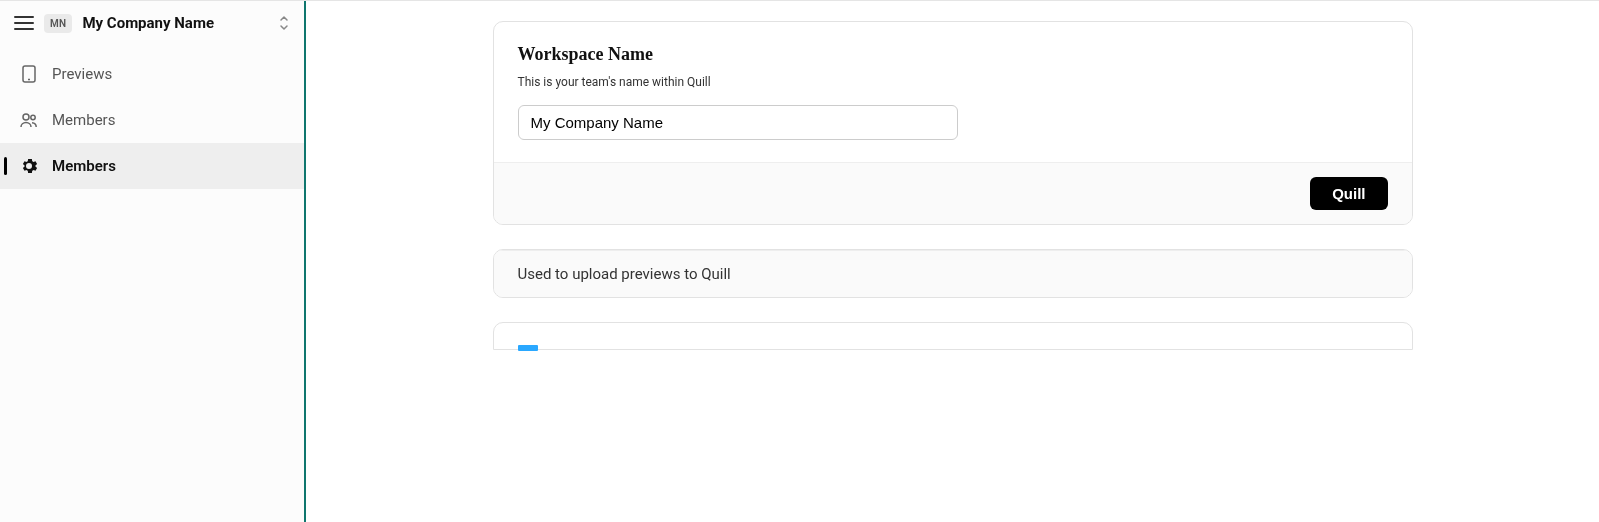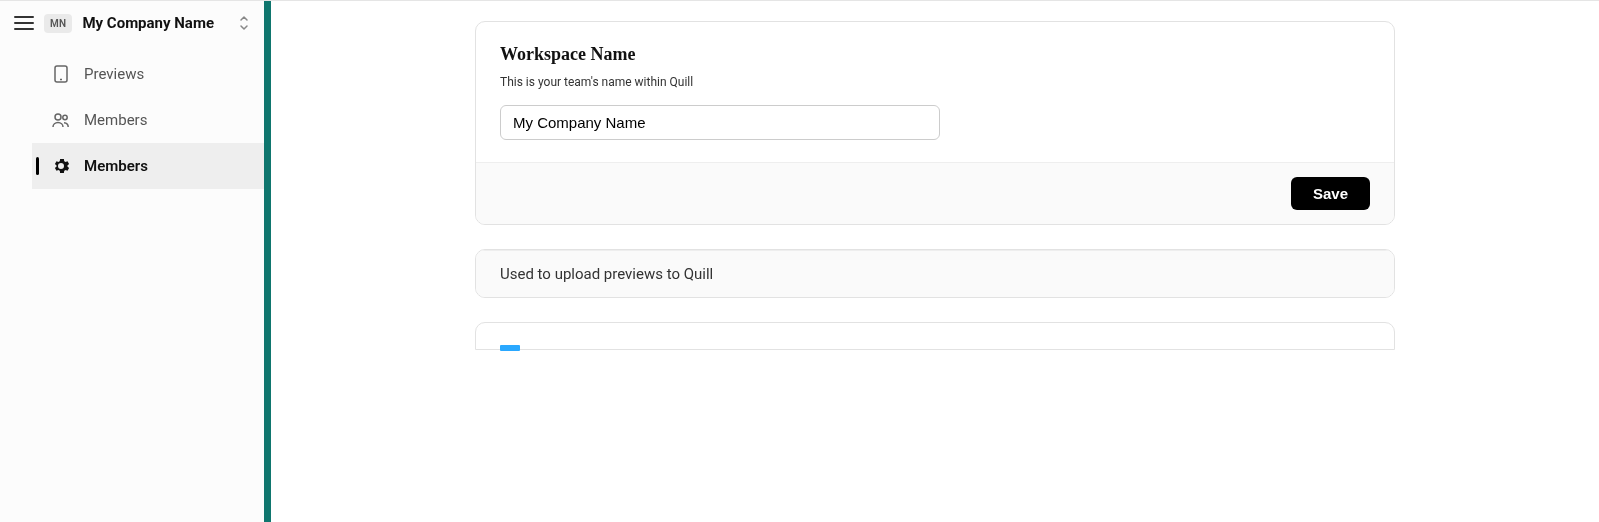--- a/index.html
+++ b/index.html
@@ -18,22 +18,22 @@
       position: relative;
     }
     .app {
       display: flex;
       width: 100%;
       height: 100%;
       border-top: 1px solid #e5e5e5;
     }
     
     .sidebar {
-      width: 271px;
-      border-right: 7px solid #0f766e;
+      width: 306px;
+      border-right: 2px solid #0f766e;
       background: #fcfcfc;
       display: flex;
       flex-direction: column;
     }
     .sidebar-header {
       display: flex;
       align-items: center;
       padding: 12px 14px;
       gap: 10px;
     }
@@ -67,21 +67,20 @@
       flex: 1;
     }
     .updown {
       color: #888;
       cursor: pointer;
       display: flex;
       align-items: center;
     }
     .nav {
       margin-top: 6px;
-      padding-left: 32px;
     }
     .nav-item {
       display: flex;
       align-items: center;
       gap: 14px;
       padding: 14px 20px;
       color: #555;
       cursor: pointer;
       font-size: 15px;
       position: relative;
@@ -292,21 +291,21 @@
   <main class="main">
     <div class="content">
 
       <section class="card">
         <div class="card-body">
           <h2 class="card-title">Workspace Name</h2>
           <p class="card-desc">This is your team's name within Quill</p>
           <input type="text" class="input-text" value="My Company Name" style="">
         </div>
         <div class="card-footer">
-          <button class="btn-primary">Save</button>
+          <button class="btn-primary">Quill</button>
         </div>
       </section>
 
       <section class="card">
         <div class="card-footer left">
           <span>Used to upload previews to Quill</span>
         </div>
       </section>
 
       <section class="card-partial">

